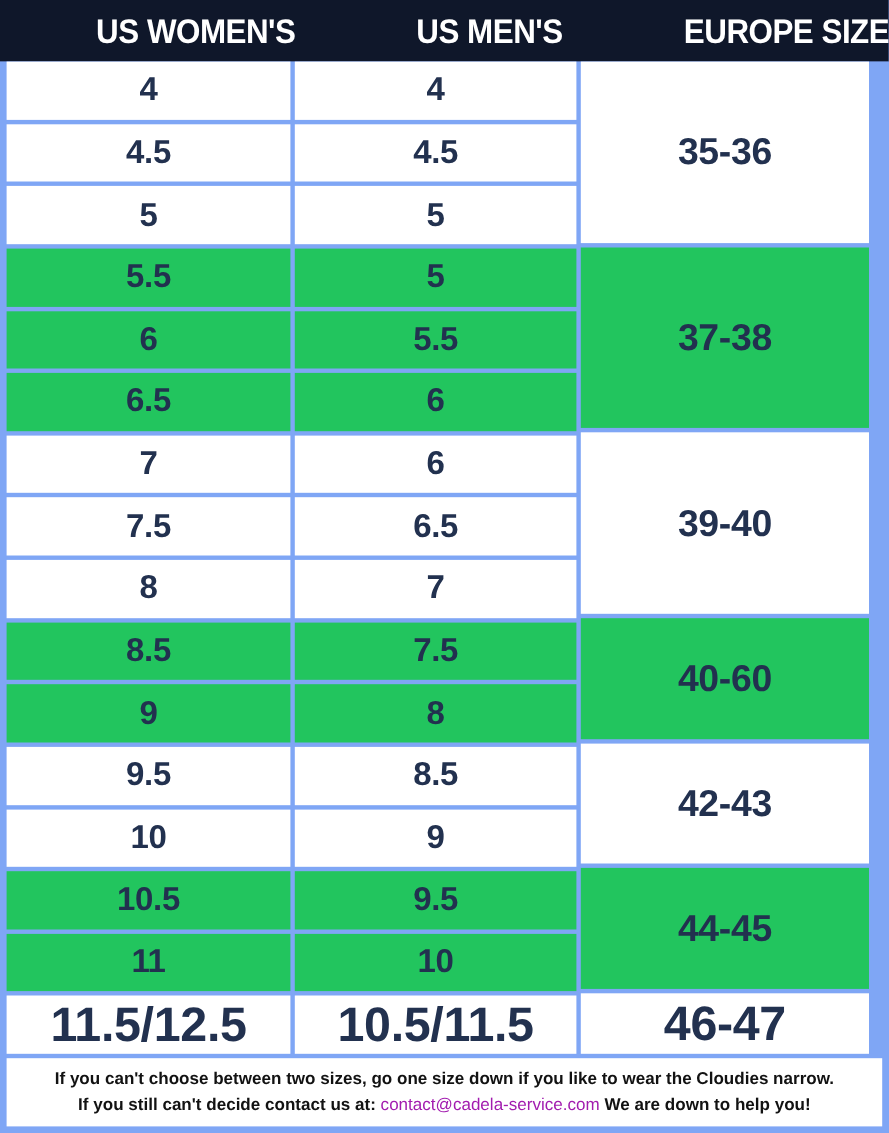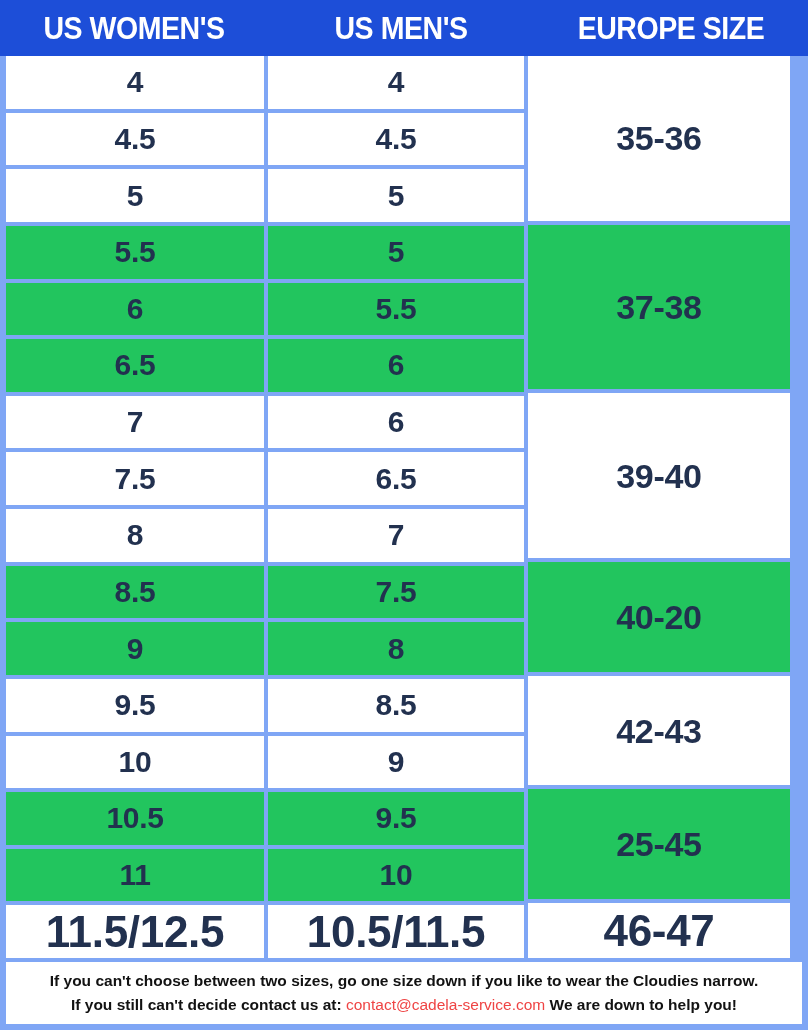--- a/index.html
+++ b/index.html
@@ -22,21 +22,22 @@
     display: flex;
     flex-direction: column;
   }
 
   
   .header {
     display: flex;
     height: 56px;
     flex: 0 0 56px;
     align-items: center;
-    background: #1d4ed8;
+    background: #0f172a;
+    padding-left: 44px;
   }
   .header .hcell {
     color: #FFFFFF;
     font-weight: 700;
     font-size: 31px;
     letter-spacing: -0.5px;
     text-align: center;
     line-height: 1;
     transform: scaleX(0.92);
     white-space: nowrap;
@@ -107,21 +108,21 @@
   }
   .footer .line {
     color: #121212;
     font-weight: 700;
     font-size: 15.5px;
     line-height: 1.55;
     white-space: nowrap;
     text-align: center;
   }
   .footer .email {
-    color: #ef4444;
+    color: #a21caf;
     font-weight: 400;
     margin-top: 40px;
   }
 </style>
 </head>
 <body>
 
 <div class="chart">
 
   <div class="header">
@@ -164,23 +165,23 @@
         <div class="cell r1">8.5</div>
         <div class="cell r1">9</div>
         <div class="cell r1 shaded">9.5</div>
         <div class="cell r1 shaded">10</div>
         <div class="cell r1 last">10.5/11.5</div>
       </div>
     <div class="column ce" id="col-europe">
         <div class="cell euro g3">35-36</div>
         <div class="cell euro g3 shaded">37-38</div>
         <div class="cell euro g3">39-40</div>
-        <div class="cell euro g2 shaded">40-20</div>
+        <div class="cell euro g2 shaded">40-60</div>
         <div class="cell euro g2">42-43</div>
-        <div class="cell euro g2 shaded">25-45</div>
+        <div class="cell euro g2 shaded">44-45</div>
         <div class="cell euro g1 last">46-47</div>
       </div>
   </div>
 
   <div class="footer">
     <div class="line">If you can't choose between two sizes, go one size down if you like to wear the Cloudies narrow.</div>
     <div class="line">
       <span>If you still can't decide contact us at:</span>
       <span class="email">contact@cadela-service.com</span>
       <span>We are down to help you!</span>

